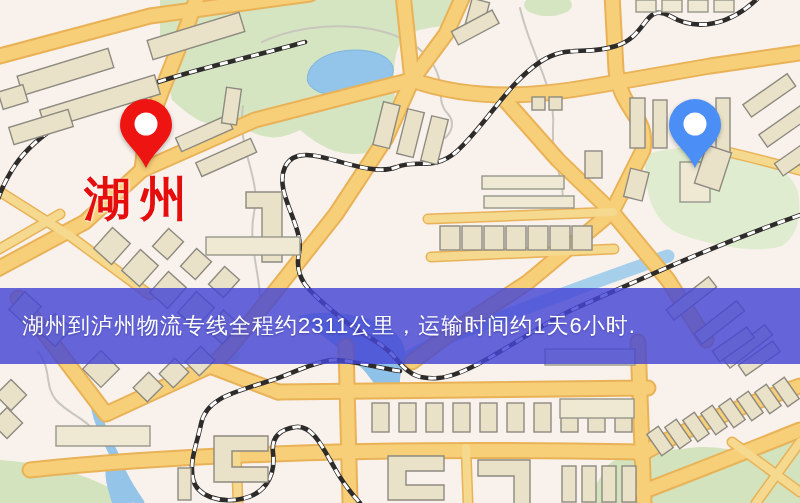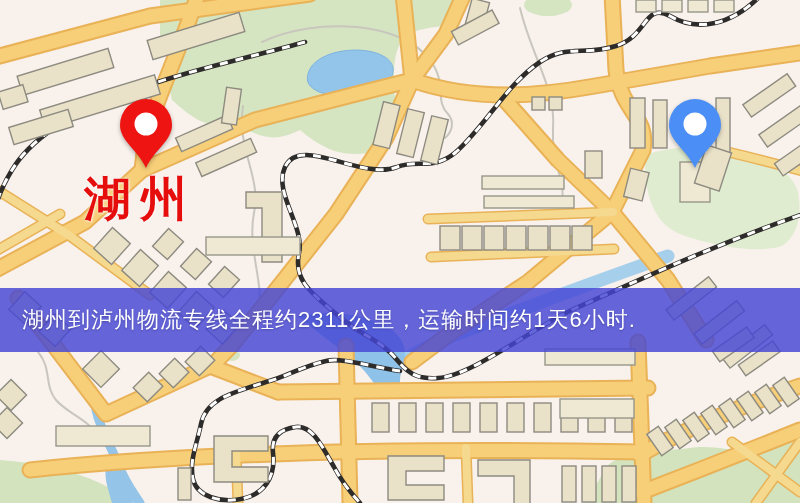--- a/index.html
+++ b/index.html
@@ -20,21 +20,21 @@
   .bld2{fill:#efe9d4;stroke:#98968b;stroke-width:1.4;}
   
   .foot{fill:none;stroke:#c9c7bd;stroke-width:2;stroke-linecap:round;}
   
   .city-label{position:absolute;font-family:"Liberation Serif", serif;font-weight:700;
               line-height:1;white-space:nowrap;
               text-shadow:0 0 3px rgba(255,255,255,.85),1px 1px 2px rgba(255,255,255,.6);}
   #origin-label{left:84px;top:176px;font-size:47px;letter-spacing:9px;color:#e60d0d;}
   #dest-label{left:638px;top:175px;font-size:45px;letter-spacing:5px;color:#2433ec;}
   
-  #banner{position:absolute;left:0;top:288px;width:800px;height:64px;
+  #banner{position:absolute;left:0;top:288px;width:800px;height:76px;
           background:rgba(68,70,212,0.82);display:flex;align-items:center;}
   #banner .txt{color:#ffffff;font-size:22px;padding-left:22px;letter-spacing:1px;
                text-shadow:0 1px 2px rgba(40,40,120,.45);white-space:nowrap;}
   .pin{filter:drop-shadow(0 2px 2px rgba(0,0,0,.28));}
 </style>
 </head>
 <body>
 
 <div id="stage">
 

